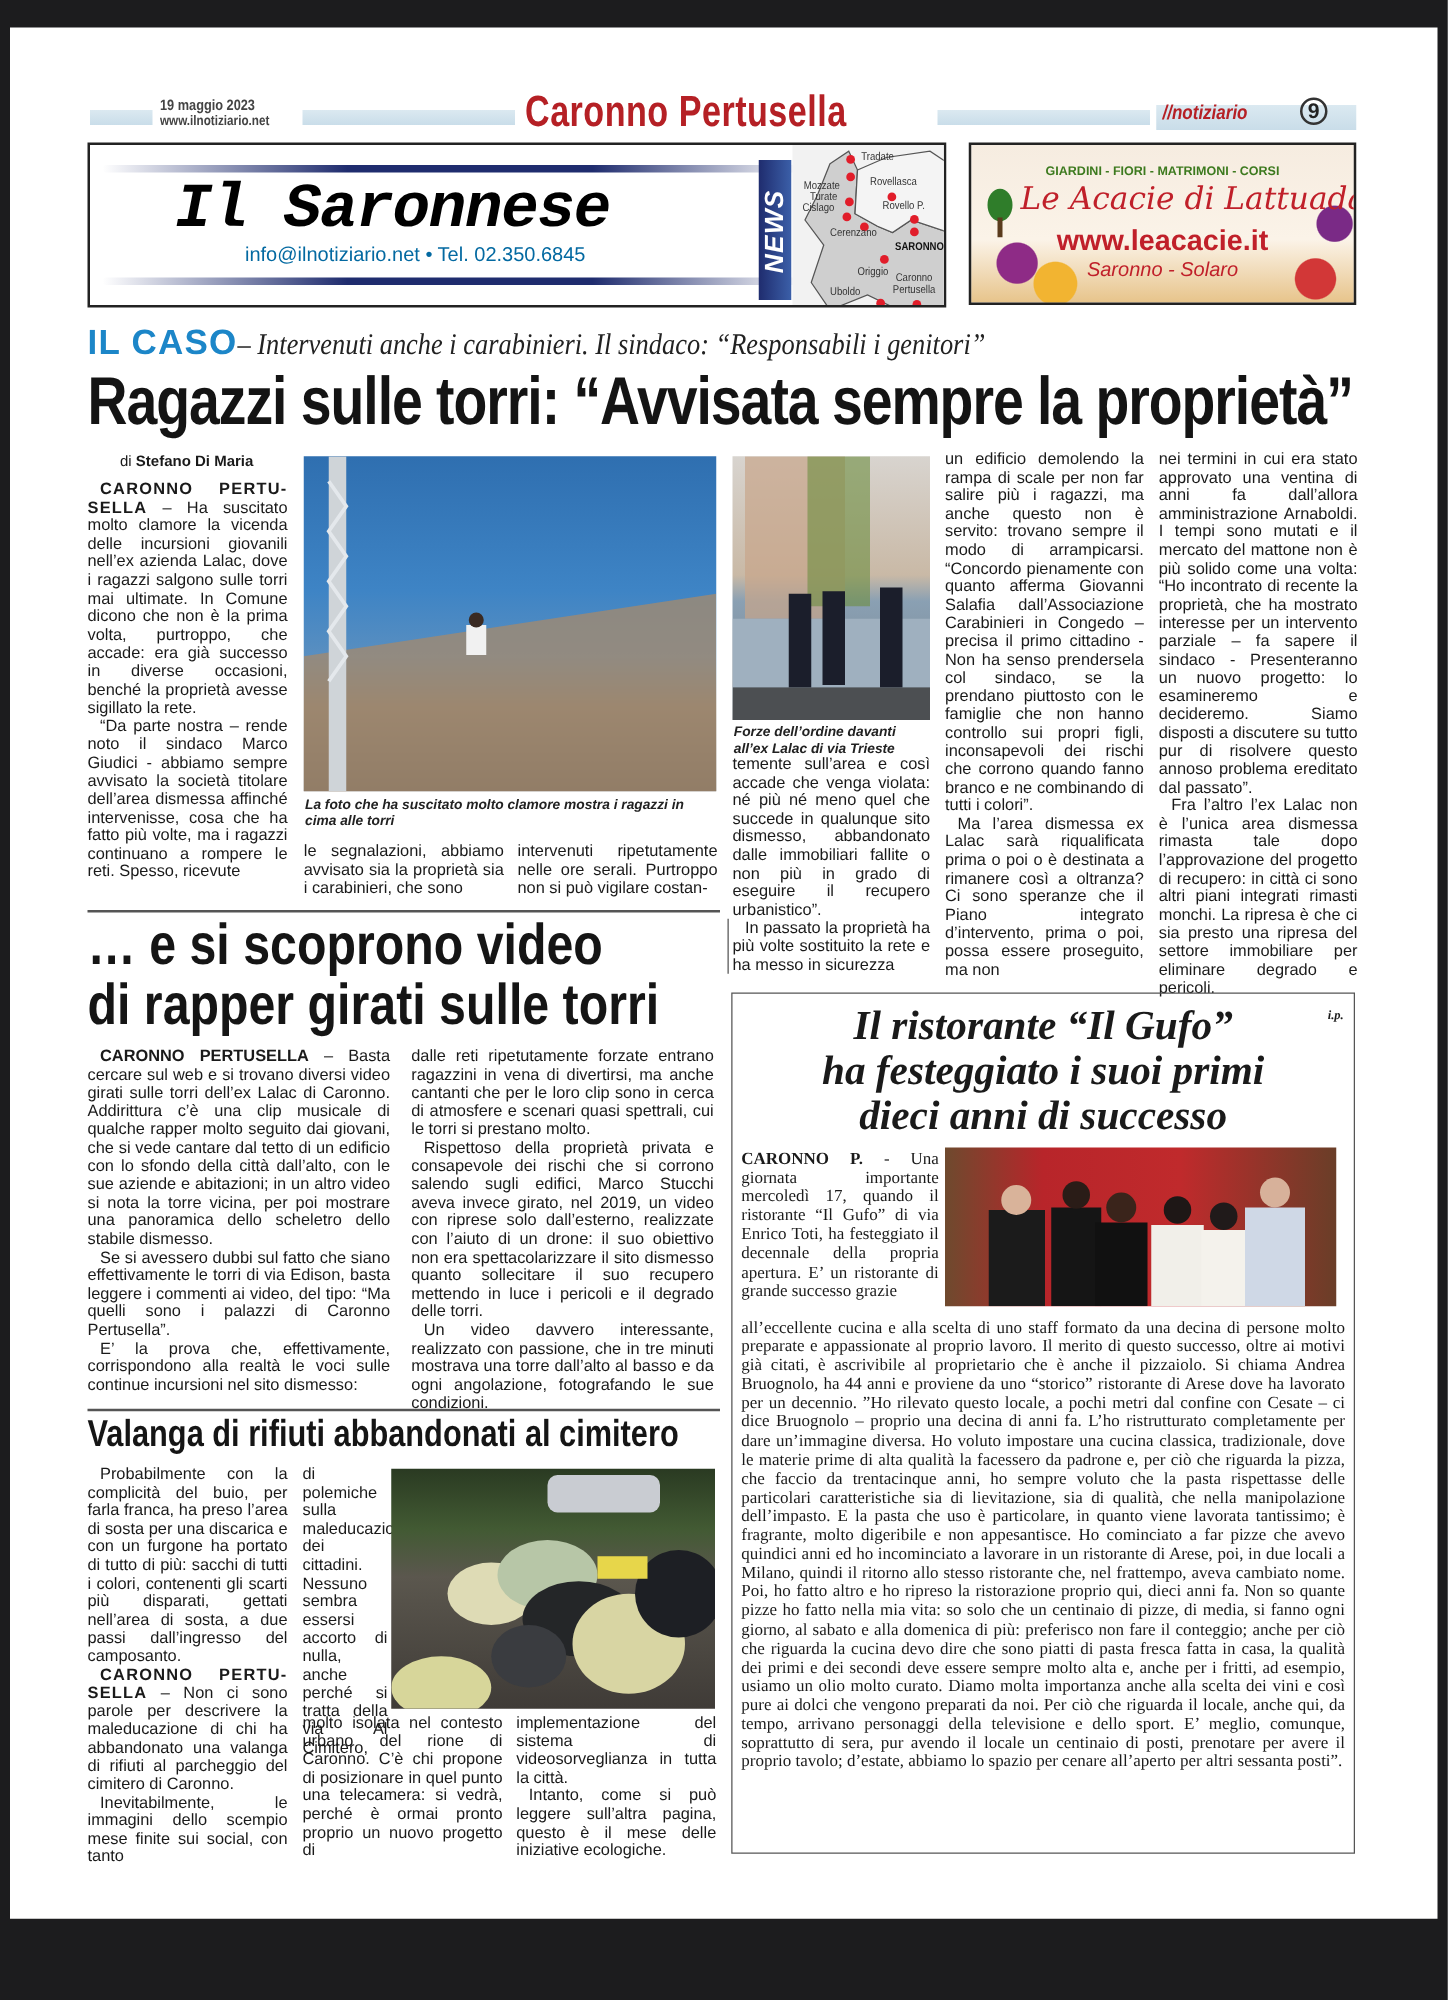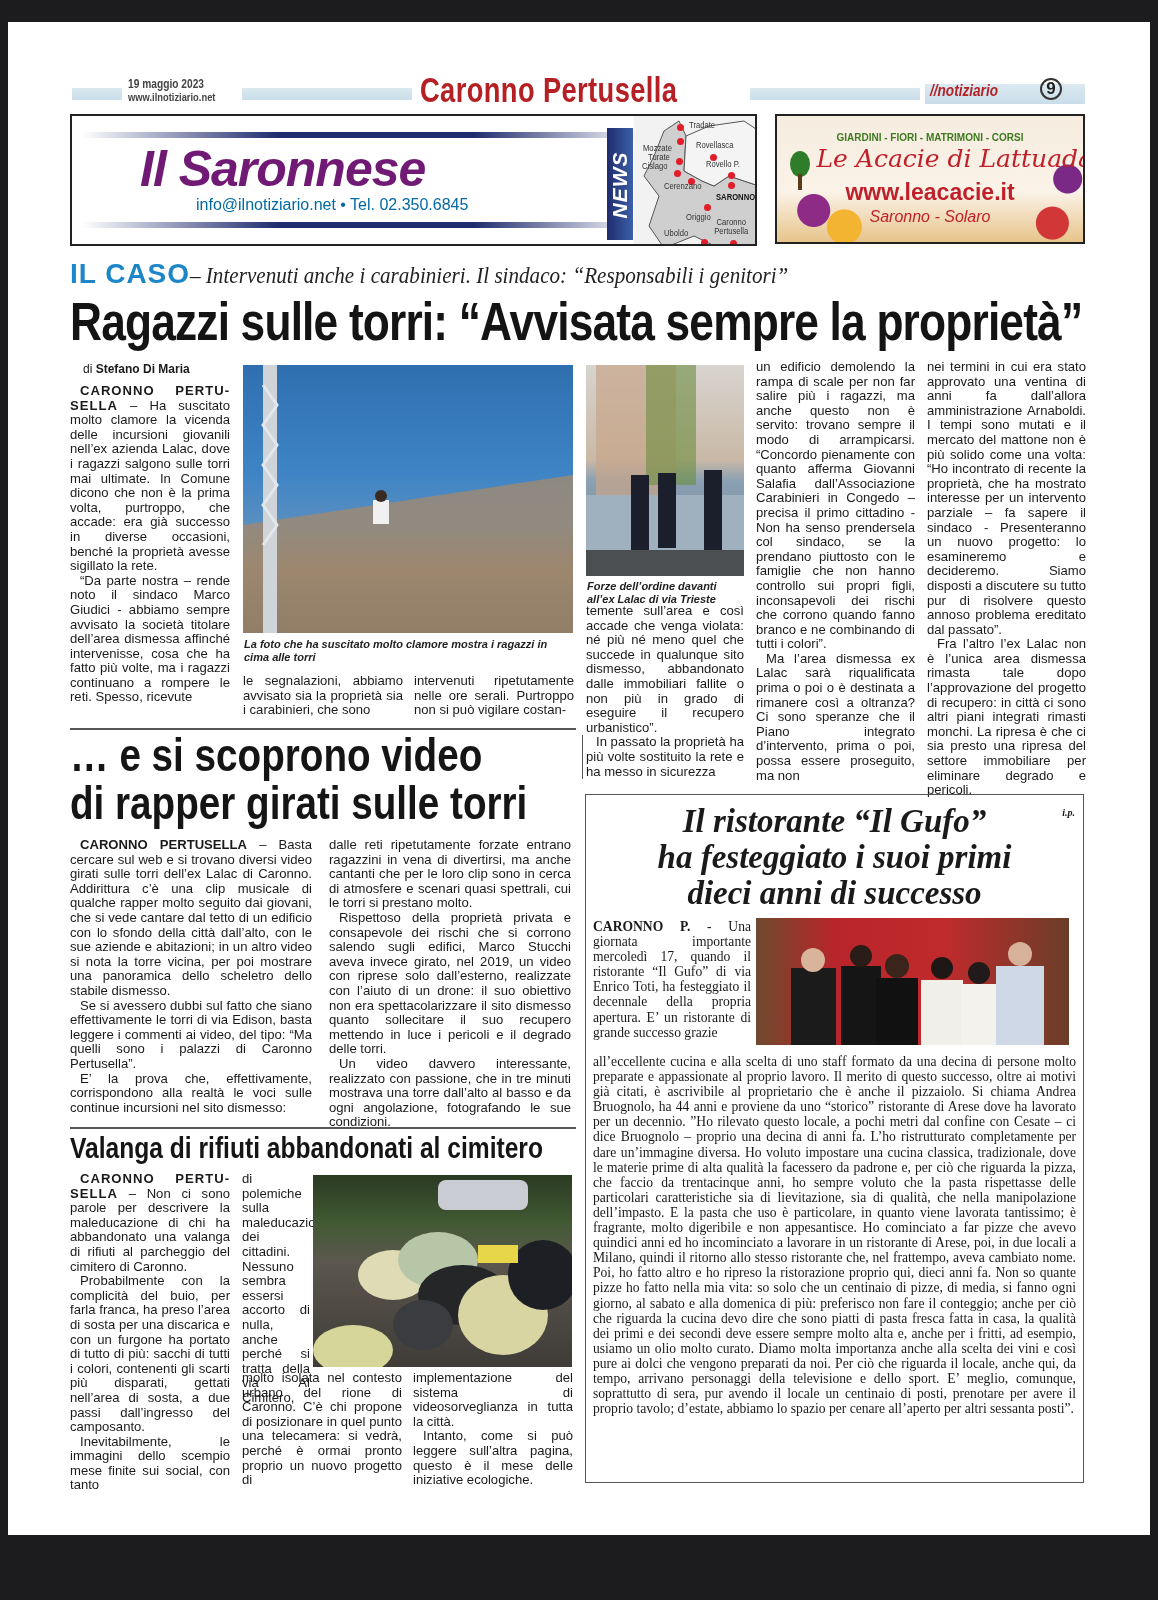--- a/index.html
+++ b/index.html
@@ -11,21 +11,21 @@
   .strip { position: absolute; top: 88px; height: 12px; background: linear-gradient(#dbe9f1, #c9dde9); }
   .dateline { position: absolute; left: 128px; top: 78px; font-family: "Liberation Sans", sans-serif; font-weight: bold; font-size: 12px; line-height: 13px; color: #444; transform: scaleX(0.85); transform-origin: left; }
   .dateline .site { font-size: 11px; }
   .section-title { position: absolute; left: 420px; top: 70px; font-family: "Liberation Sans", sans-serif; font-weight: bold; font-size: 35px; color: #b52025; transform: scaleX(0.78); transform-origin: left; letter-spacing: 0.5px; white-space: nowrap; }
   .brand-tag { position: absolute; left: 930px; top: 82px; font-weight: bold; font-style: italic; font-size: 16px; color: #b52025; transform: scaleX(0.85); transform-origin: left; white-space: nowrap; }
   .page-num { position: absolute; left: 1040px; top: 78px; width: 22px; height: 22px; border: 2px solid #333; border-radius: 50%; font-size: 17px; font-weight: bold; text-align: center; line-height: 18px; color: #222; }
 
   
   .masthead { position: absolute; left: 70px; top: 114px; width: 687px; height: 132px; border: 2px solid #222; background: #fff; overflow: hidden; }
   .mast-bar { position: absolute; left: 10px; width: 560px; height: 6px; background: linear-gradient(90deg, #fff 0%, #1f2c6e 35%, #1f2c6e 70%, #fff 100%); border-radius: 3px; }
-  .mast-name { position: absolute; left: 68px; top: 24px; font-family: Liberation Sans, sans-serif; font-weight: bold; font-style: italic; font-size: 50px; color: #701a75; letter-spacing: -1px; white-space: nowrap; }
+  .mast-name { position: absolute; left: 68px; top: 24px; font-family: Liberation Mono, monospace; font-weight: bold; font-style: italic; font-size: 50px; color: #000000; letter-spacing: -1px; white-space: nowrap; }
   .mast-contact { position: absolute; left: 124px; top: 80px; font-size: 16px; color: #0369a1; white-space: nowrap; }
   .news-vert { position: absolute; left: 535px; top: 12px; width: 26px; height: 112px; background: linear-gradient(90deg, #1f2c6e, #3b5fa8); }
   .news-vert span { position: absolute; left: -38px; top: 45px; transform: rotate(-90deg); font-weight: bold; font-style: italic; font-size: 21px; color: #fff; letter-spacing: 1px; width: 102px; text-align: center; }
   .map { position: absolute; left: 562px; top: 0; width: 125px; height: 132px; background: #f2f2f2; padding-left: 28px; }
   .map-town { position: absolute; font-size: 9px; color: #333; white-space: nowrap; transform: scaleX(0.85); transform-origin: left; }
   .map-town.strong { font-weight: bold; color: #111; }
   .map-dot { position: absolute; width: 7px; height: 7px; border-radius: 50%; background: #e11d2a; }
 
   
   .ad { position: absolute; left: 775px; top: 114px; width: 310px; height: 130px; border: 2px solid #222; overflow: hidden;
@@ -39,21 +39,21 @@
   .ad-url { position: absolute; top: 63px; width: 100%; text-align: center; font-weight: bold; font-size: 23px; color: #c0202a; }
   .ad-loc { position: absolute; top: 92px; width: 100%; text-align: center; font-style: italic; font-size: 16px; color: #c0202a; }
   .ad-tree { position: absolute; left: 12px; top: 34px; width: 22px; height: 40px; }
 
   
   .kicker { position: absolute; left: 70px; top: 258px; white-space: nowrap; }
   .kicker .k1 { font-weight: bold; font-size: 28px; color: #1c86c8; letter-spacing: 1px; }
   .kicker .k2 { font-family: "Liberation Serif", serif; font-style: italic; font-size: 24px; color: #222; display: inline-block; transform: scaleX(0.88); transform-origin: left; }
   .headline { position: absolute; left: 70px; top: 290px; font-weight: bold; font-size: 54px; color: #141414; white-space: nowrap; transform: scaleX(0.82); transform-origin: left; letter-spacing: -1px; }
 
-  .byline { position: absolute; left: 83px; top: 362px; font-size: 12px; white-space: nowrap; text-align: center; }
+  .byline { position: absolute; left: 96px; top: 362px; font-size: 12px; white-space: nowrap; text-align: center; }
   .byline b { font-weight: bold; }
 
   .col { position: absolute; font-family: "Liberation Sans", sans-serif; font-size: 13.1px; line-height: 14.6px; text-align: justify; color: #1a1a1a; hyphens: auto; }
   .col p { text-indent: 10px; }
   .col p.noind { text-indent: 0; }
   .col b.lead { font-weight: bold; letter-spacing: 1px; }
   .serifcol { font-family: "Liberation Serif", serif; font-size: 13.6px; line-height: 15.1px; }
 
   .photo { position: absolute; overflow: hidden; }
   .caption { position: absolute; font-weight: bold; font-style: italic; font-size: 11px; line-height: 12.5px; color: #222; }
@@ -203,22 +203,22 @@
   <p class="noind">dalle reti ripetutamente forzate entrano ragazzini in vena di divertirsi, ma anche cantanti che per le loro clip sono in cerca di atmosfere e scenari quasi spettrali, cui le torri si prestano molto.</p>
   <p>Rispettoso della proprietà privata e consapevole dei rischi che si corrono salendo sugli edifici, Marco Stucchi aveva invece girato, nel 2019, un video con riprese solo dall’esterno, realizzate con l’aiuto di un drone: il suo obiettivo non era spettacolarizzare il sito dismesso quanto sollecitare il suo recupero mettendo in luce i pericoli e il degrado delle torri.</p>
   <p>Un video davvero interessante, realizzato con passione, che in tre minuti mostrava una torre dall’alto al basso e da ogni angolazione, fotografando le sue condizioni.</p>
 </div>
 
 <div class="rule" style="left:70px;top:1127px;width:506px;height:1.5px"></div>
 
 <div class="h2" style="left:70px;top:1131px;font-size:30px;transform:scaleX(0.82)">Valanga di rifiuti abbandonati al cimitero</div>
 
 <div class="col" style="left:70px;top:1172px;width:160px">
+  <p>Probabilmente con la complicità del buio, per farla franca, ha preso l’area di sosta per una discarica e con un furgone ha portato di tutto di più: sacchi di tutti i colori, contenenti gli scarti più disparati, gettati nell’area di sosta, a due passi dall’ingresso del camposanto.</p>
   <p><b class="lead">CARONNO PERTU-SELLA</b><span> – Non ci sono parole per descrivere la maleducazione di chi ha abbandonato una valanga di rifiuti al parcheggio del cimitero di Caronno.</span></p>
-  <p>Probabilmente con la complicità del buio, per farla franca, ha preso l’area di sosta per una discarica e con un furgone ha portato di tutto di più: sacchi di tutti i colori, contenenti gli scarti più disparati, gettati nell’area di sosta, a due passi dall’ingresso del camposanto.</p>
   <p>Inevitabilmente, le immagini dello scempio mese finite sui social, con tanto</p>
 </div>
 <div class="col" style="left:242px;top:1172px;width:68px">
   <p class="noind" style="text-align:justify;text-align-last:justify">di polemiche sulla maleducazione dei cittadini. Nessuno sembra essersi accorto di nulla, anche perché si tratta della via Al Cimitero,</p>
 </div>
 
 <div class="photo" style="left:313px;top:1175px;width:259px;height:192px;background:linear-gradient(180deg,#2a3a22 0%,#425a33 25%,#5b574e 45%,#3f3b37 100%)">
   <svg width="259" height="192">
     <rect x="125" y="5" width="90" height="30" rx="8" fill="#c9ccd2"></rect>
     <ellipse cx="80" cy="100" rx="35" ry="25" fill="#dedbb5"></ellipse>

